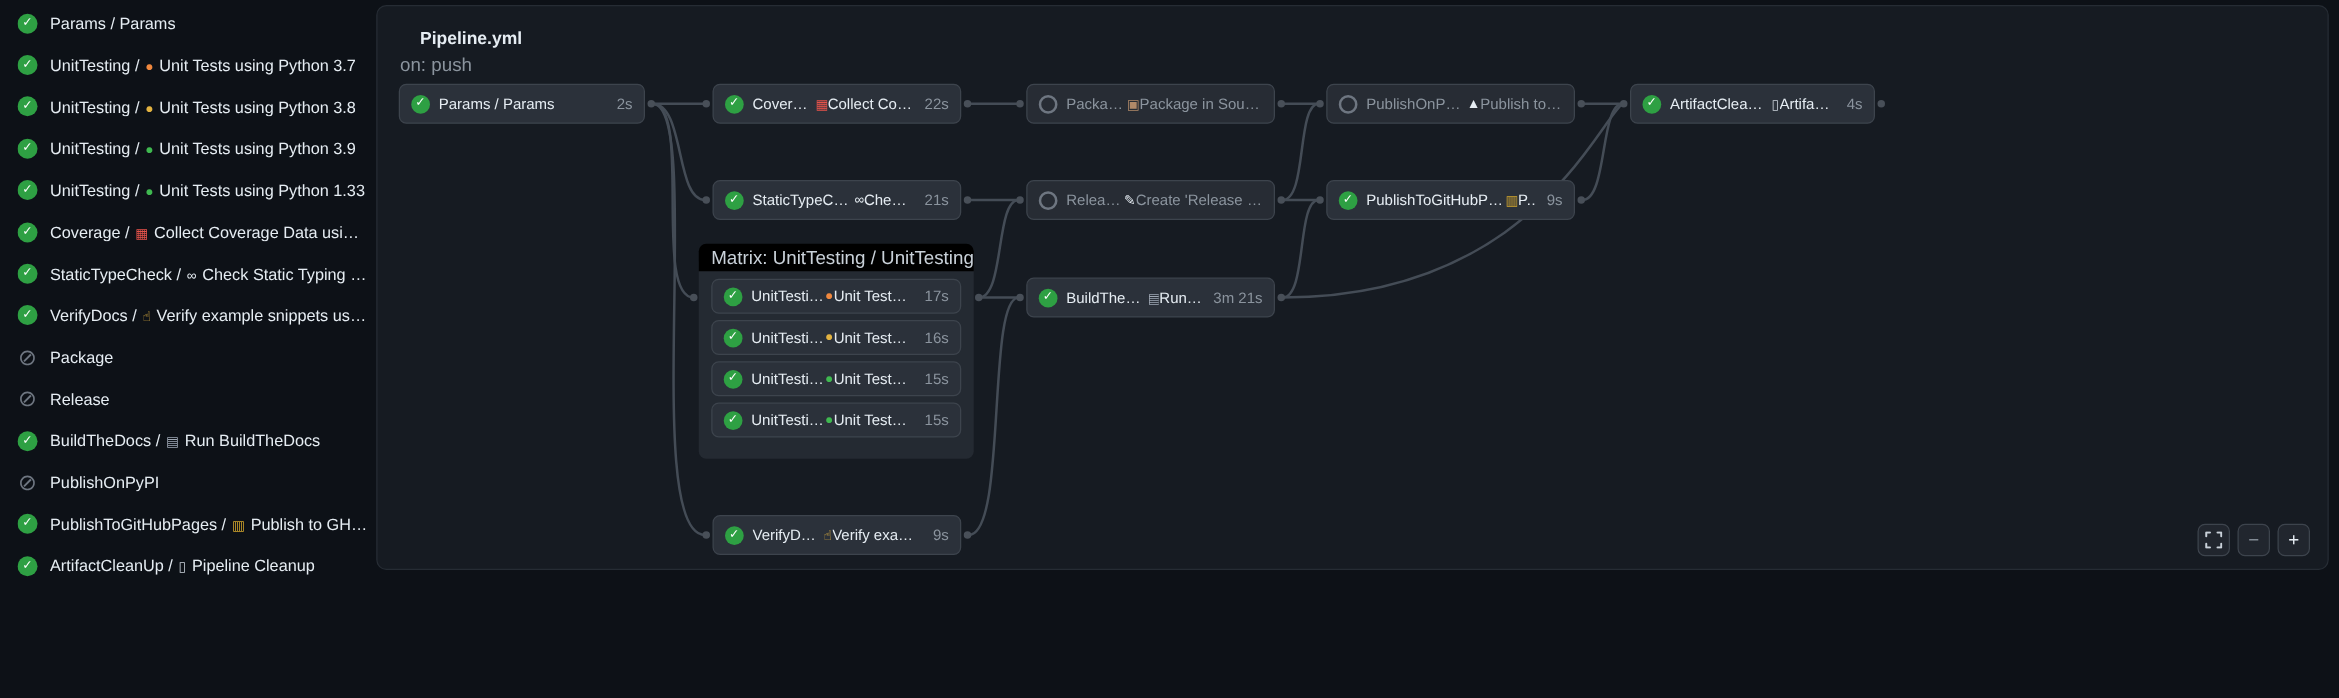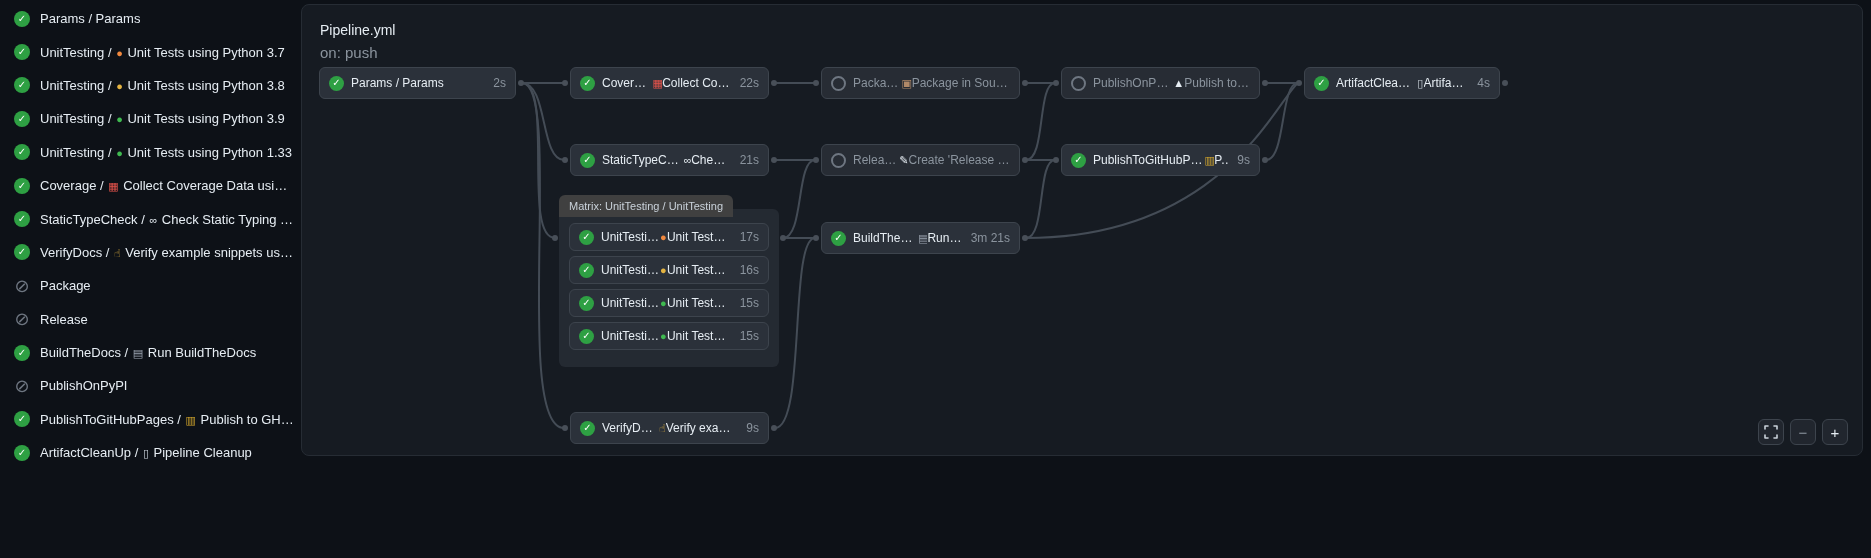--- a/index.html
+++ b/index.html
@@ -15,42 +15,42 @@
   
   .st{width:16px;height:16px;border-radius:50%;flex:none;display:flex;align-items:center;justify-content:center;line-height:1}
   .st.ok{background:#2ea043;color:#fff;font-size:10px;font-weight:bold}
   .st.ring{border:2px solid #6e7681;background:transparent}
   .st.slash{color:#6e7681;font-size:18px;background:none}
 
   .emj{font-size:11px;padding:0 1px}
 
   
   .panel{position:absolute;left:301px;top:4px;width:1562px;height:452px;background:#161b22;border:1px solid #262c34;border-radius:8px}
-  .wtitle{position:absolute;left:18px;top:17px;font-size:14px;font-weight:400;z-index:3}
+  .wtitle{position:absolute;left:34px;top:17px;font-size:14px;font-weight:700;z-index:3}
   .wtrigger{position:absolute;left:18px;top:39px;font-size:15px;color:#8b949e;z-index:3}
 
   .edges{position:absolute;left:0;top:0;z-index:0;pointer-events:none}
 
   .node{position:absolute;height:32px;background:#2b313a;border:1px solid #3d444d;border-radius:6px;
         display:flex;align-items:center;gap:7px;padding:0 9px;font-size:12px;cursor:pointer;z-index:2}
   .node .st{width:15px;height:15px}
   .node .lbl{flex:1;display:flex;align-items:center;white-space:nowrap;overflow:hidden;min-width:0}
   .node .lbl span{overflow:hidden;text-overflow:ellipsis;white-space:nowrap}
   .node .dur{color:#8b949e;font-size:12px;margin-left:2px;flex:none}
   .node.skipped{background:#272c34}
   .node.skipped .lbl{color:#8b949e}
   .node::before,.node::after{content:"";position:absolute;top:50%;width:6px;height:6px;margin-top:-3px;border-radius:50%;background:#484f58}
   .node::before{left:-9px}
   .node::after{right:-9px}
   .node.no-left::before{display:none}
 
   
   .matrix{position:absolute;z-index:1}
-  .matrix-tab{position:absolute;left:0;top:0;height:22px;padding:0 10px;background:#404040;border-radius:6px 6px 0 0;
-              font-size:11px;color:#c9d1d9;display:flex;align-items:center;white-space:nowrap;z-index:2;max-width:100%}
+  .matrix-tab{position:absolute;left:0;top:0;height:22px;padding:0 10px;background:#000000;border-radius:6px 6px 0 0;
+              font-size:15px;color:#c9d1d9;display:flex;align-items:center;white-space:nowrap;z-index:2;max-width:100%}
   .matrix-body{position:absolute;left:0;top:14px;right:0;bottom:0;background:#242a32;border-radius:0 6px 6px 6px;z-index:1}
   .matrix .node{height:28px}
   .matrix .node::before,.matrix .node::after{display:none}
   .gdot{position:absolute;width:6px;height:6px;border-radius:50%;background:#484f58;top:40px;z-index:2}
   .gdot.l{left:-7px}
   .gdot.r{right:-7px}
 
   
   .controls{position:absolute;right:14px;bottom:10px;display:flex;gap:6px;z-index:4}
   .ctrl{width:26px;height:26px;background:#21262e;border:1px solid #3d444d;border-radius:6px;

